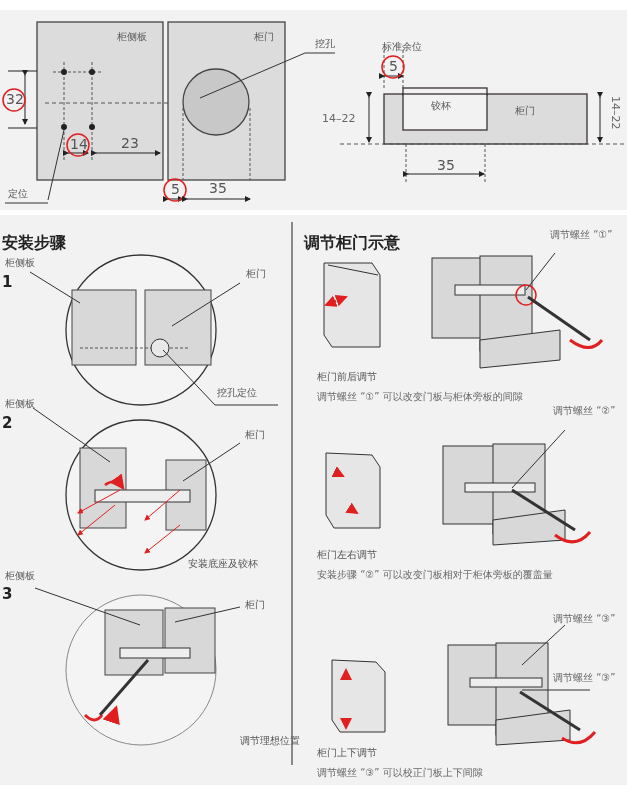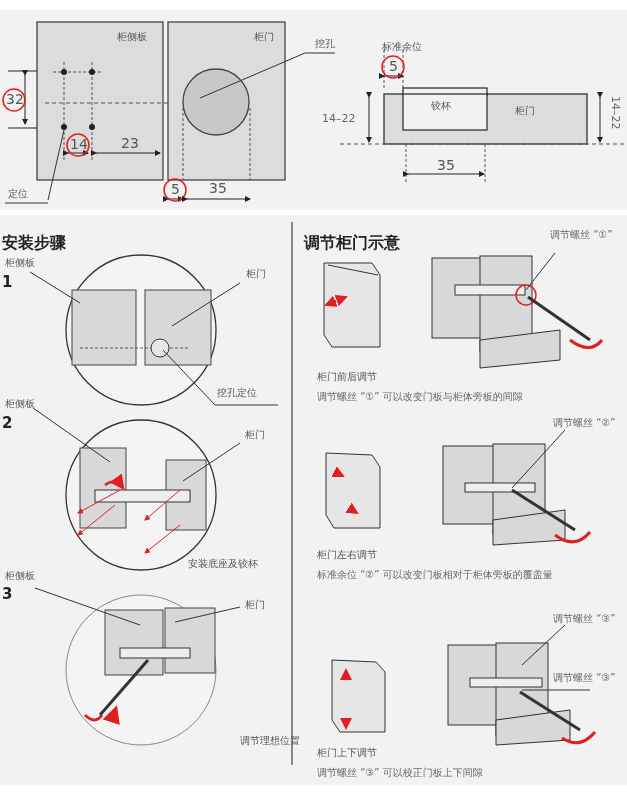--- a/index.html
+++ b/index.html
@@ -188,20 +188,20 @@
 <span class="t lbl" style="left:5px;top:569px;">柜侧板</span>
 <span class="t step" style="left:2px;top:585px;">3</span>
 <span class="t lbl" style="left:245px;top:598px;">柜门</span>
 <span class="t lbl" style="left:197px;top:734px;margin-left:43px;">调节理想位置</span>
 
 <span class="t h" style="left:304px;top:233px;">调节柜门示意</span>
 <span class="t sub" style="left:550px;top:228px;">调节螺丝 “①”</span>
 <span class="t lbl" style="left:317px;top:370px;">柜门前后调节</span>
 <span class="t sub" style="left:317px;top:390px;">调节螺丝 “①” 可以改变门板与柜体旁板的间隙</span>
 
-<span class="t sub" style="left:553px;top:416px;">调节螺丝 “②”</span>
+<span class="t sub" style="left:553px;top:404px;">调节螺丝 “②”</span>
 <span class="t lbl" style="left:317px;top:548px;">柜门左右调节</span>
-<span class="t sub" style="left:317px;top:568px;">标准余位 “②” 可以改变门板相对于柜体旁板的覆盖量</span>
+<span class="t sub" style="left:317px;top:568px;">安装步骤 “②” 可以改变门板相对于柜体旁板的覆盖量</span>
 
 <span class="t sub" style="left:553px;top:612px;">调节螺丝 “③”</span>
 <span class="t sub" style="left:553px;top:671px;">调节螺丝 “③”</span>
 <span class="t lbl" style="left:317px;top:746px;">柜门上下调节</span>
 <span class="t sub" style="left:317px;top:766px;">调节螺丝 “③” 可以校正门板上下间隙</span>
 
 </body></html>

